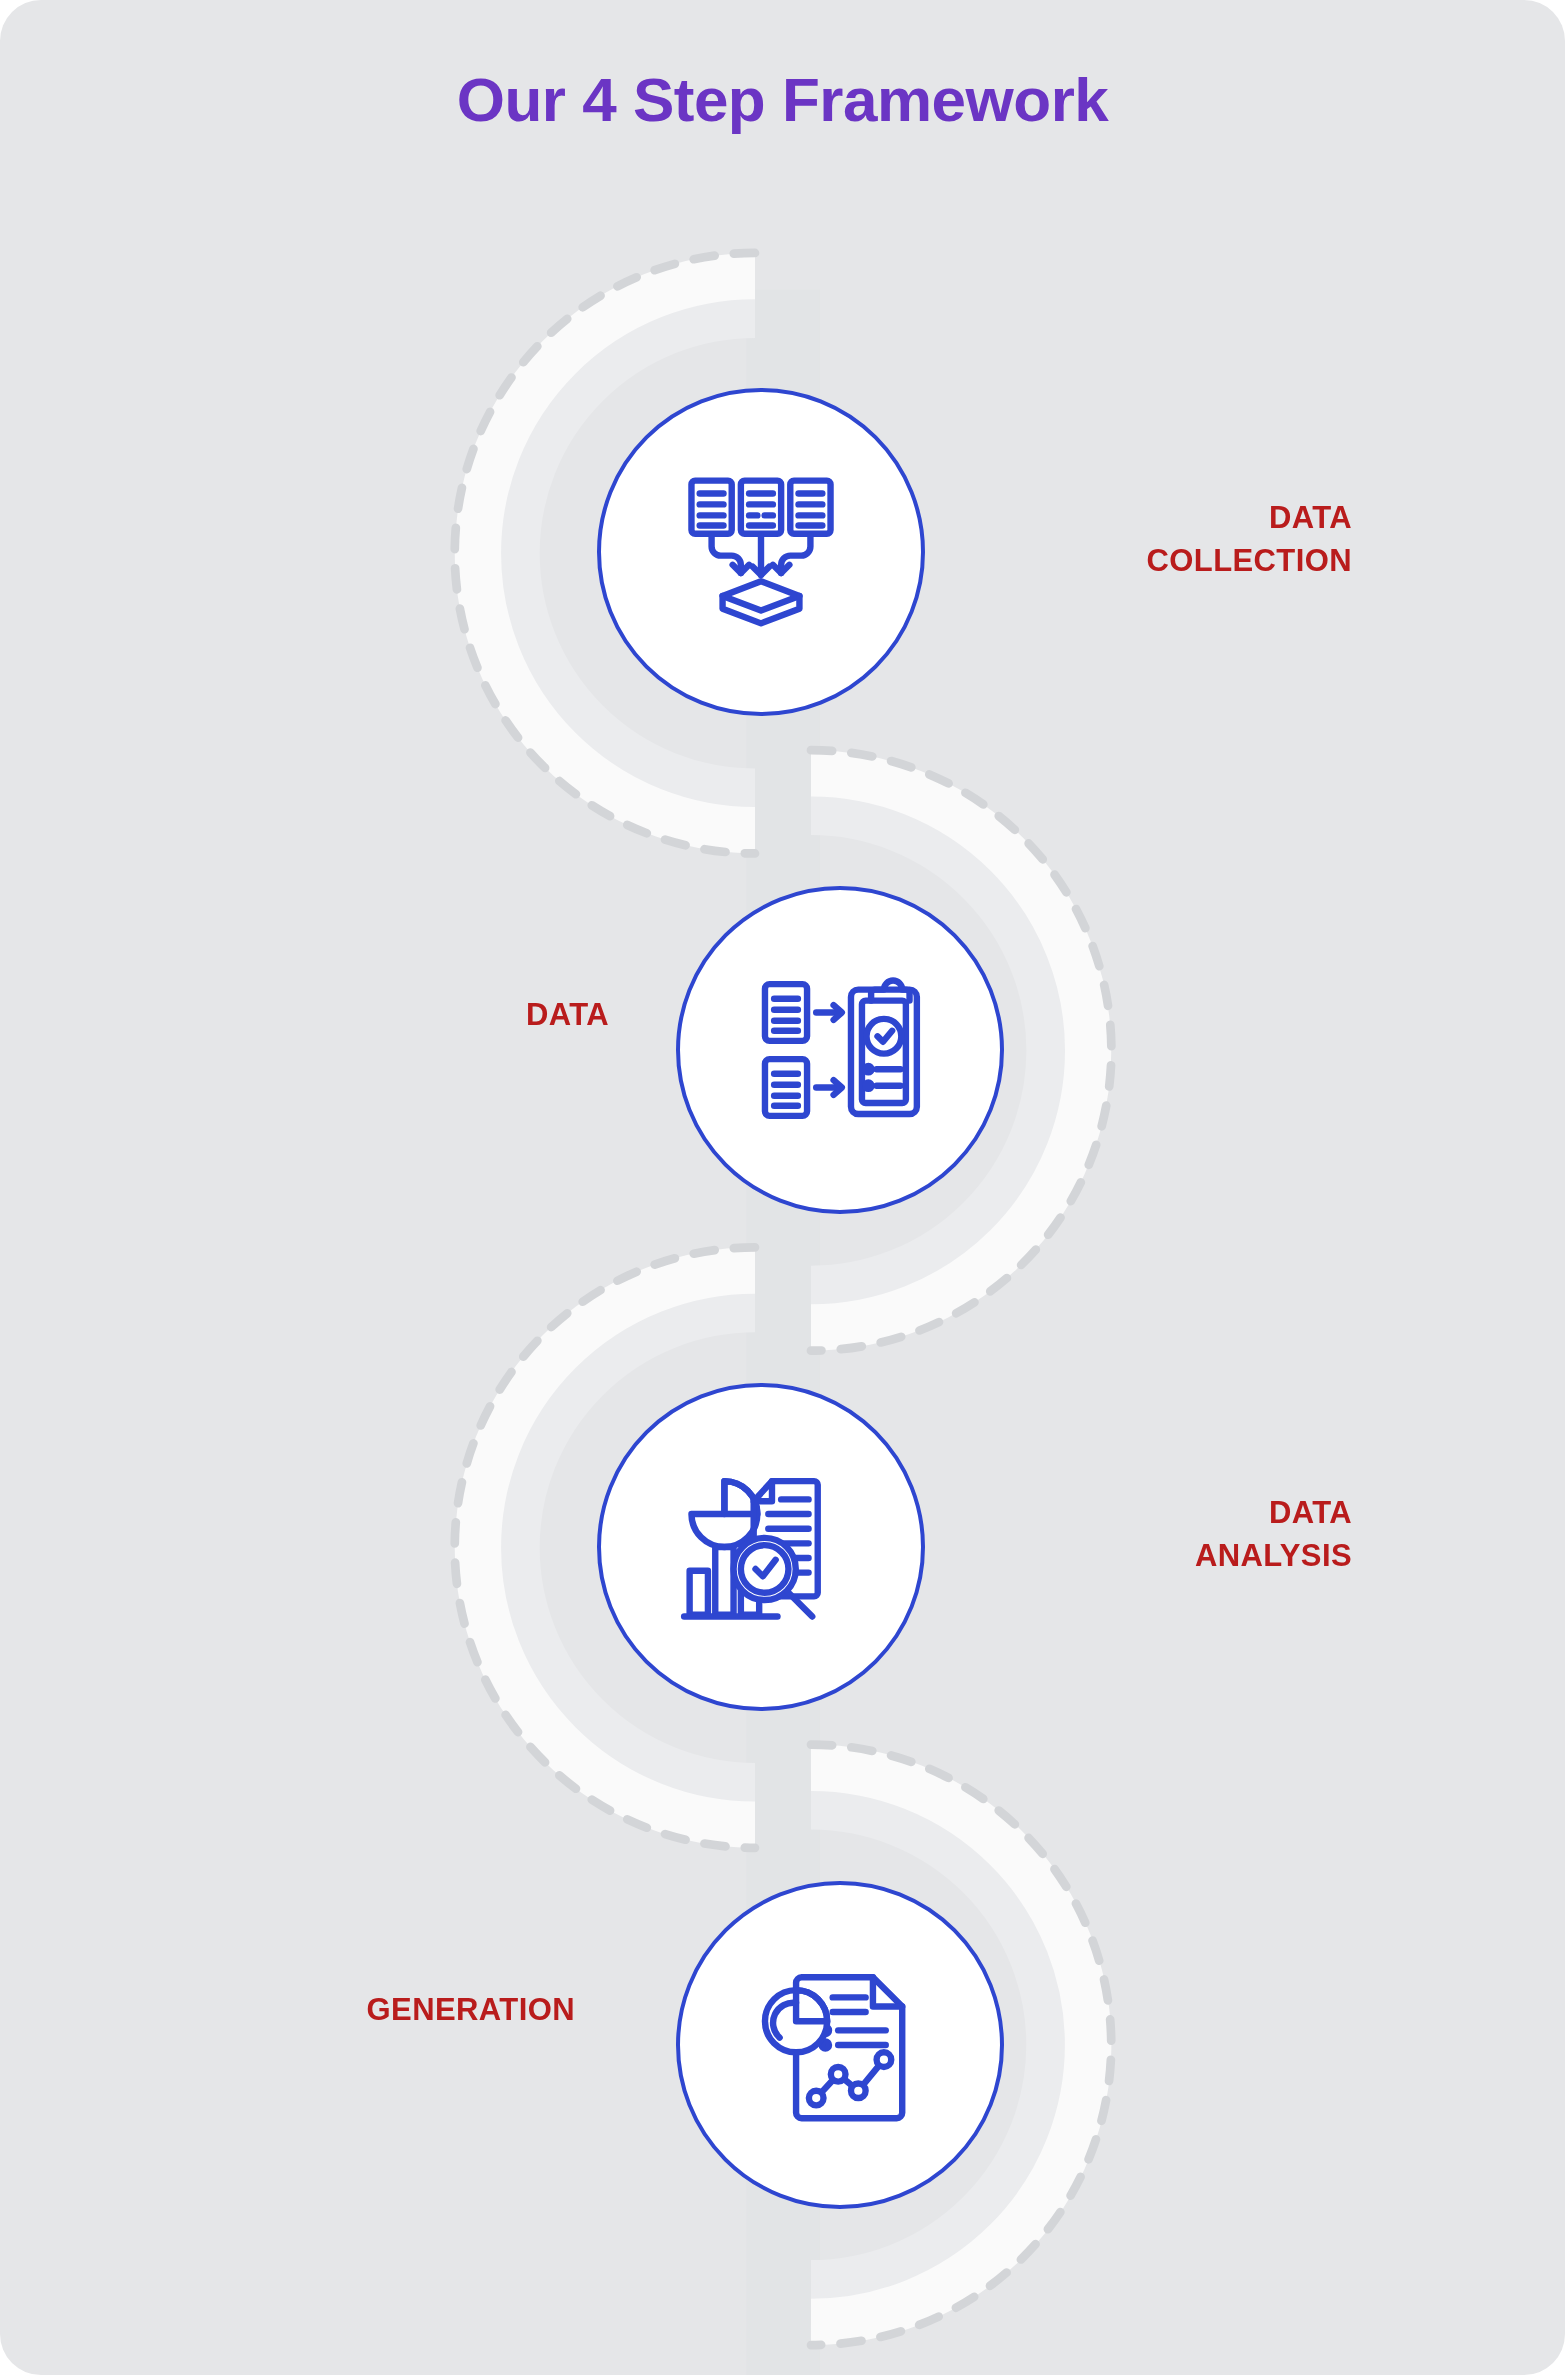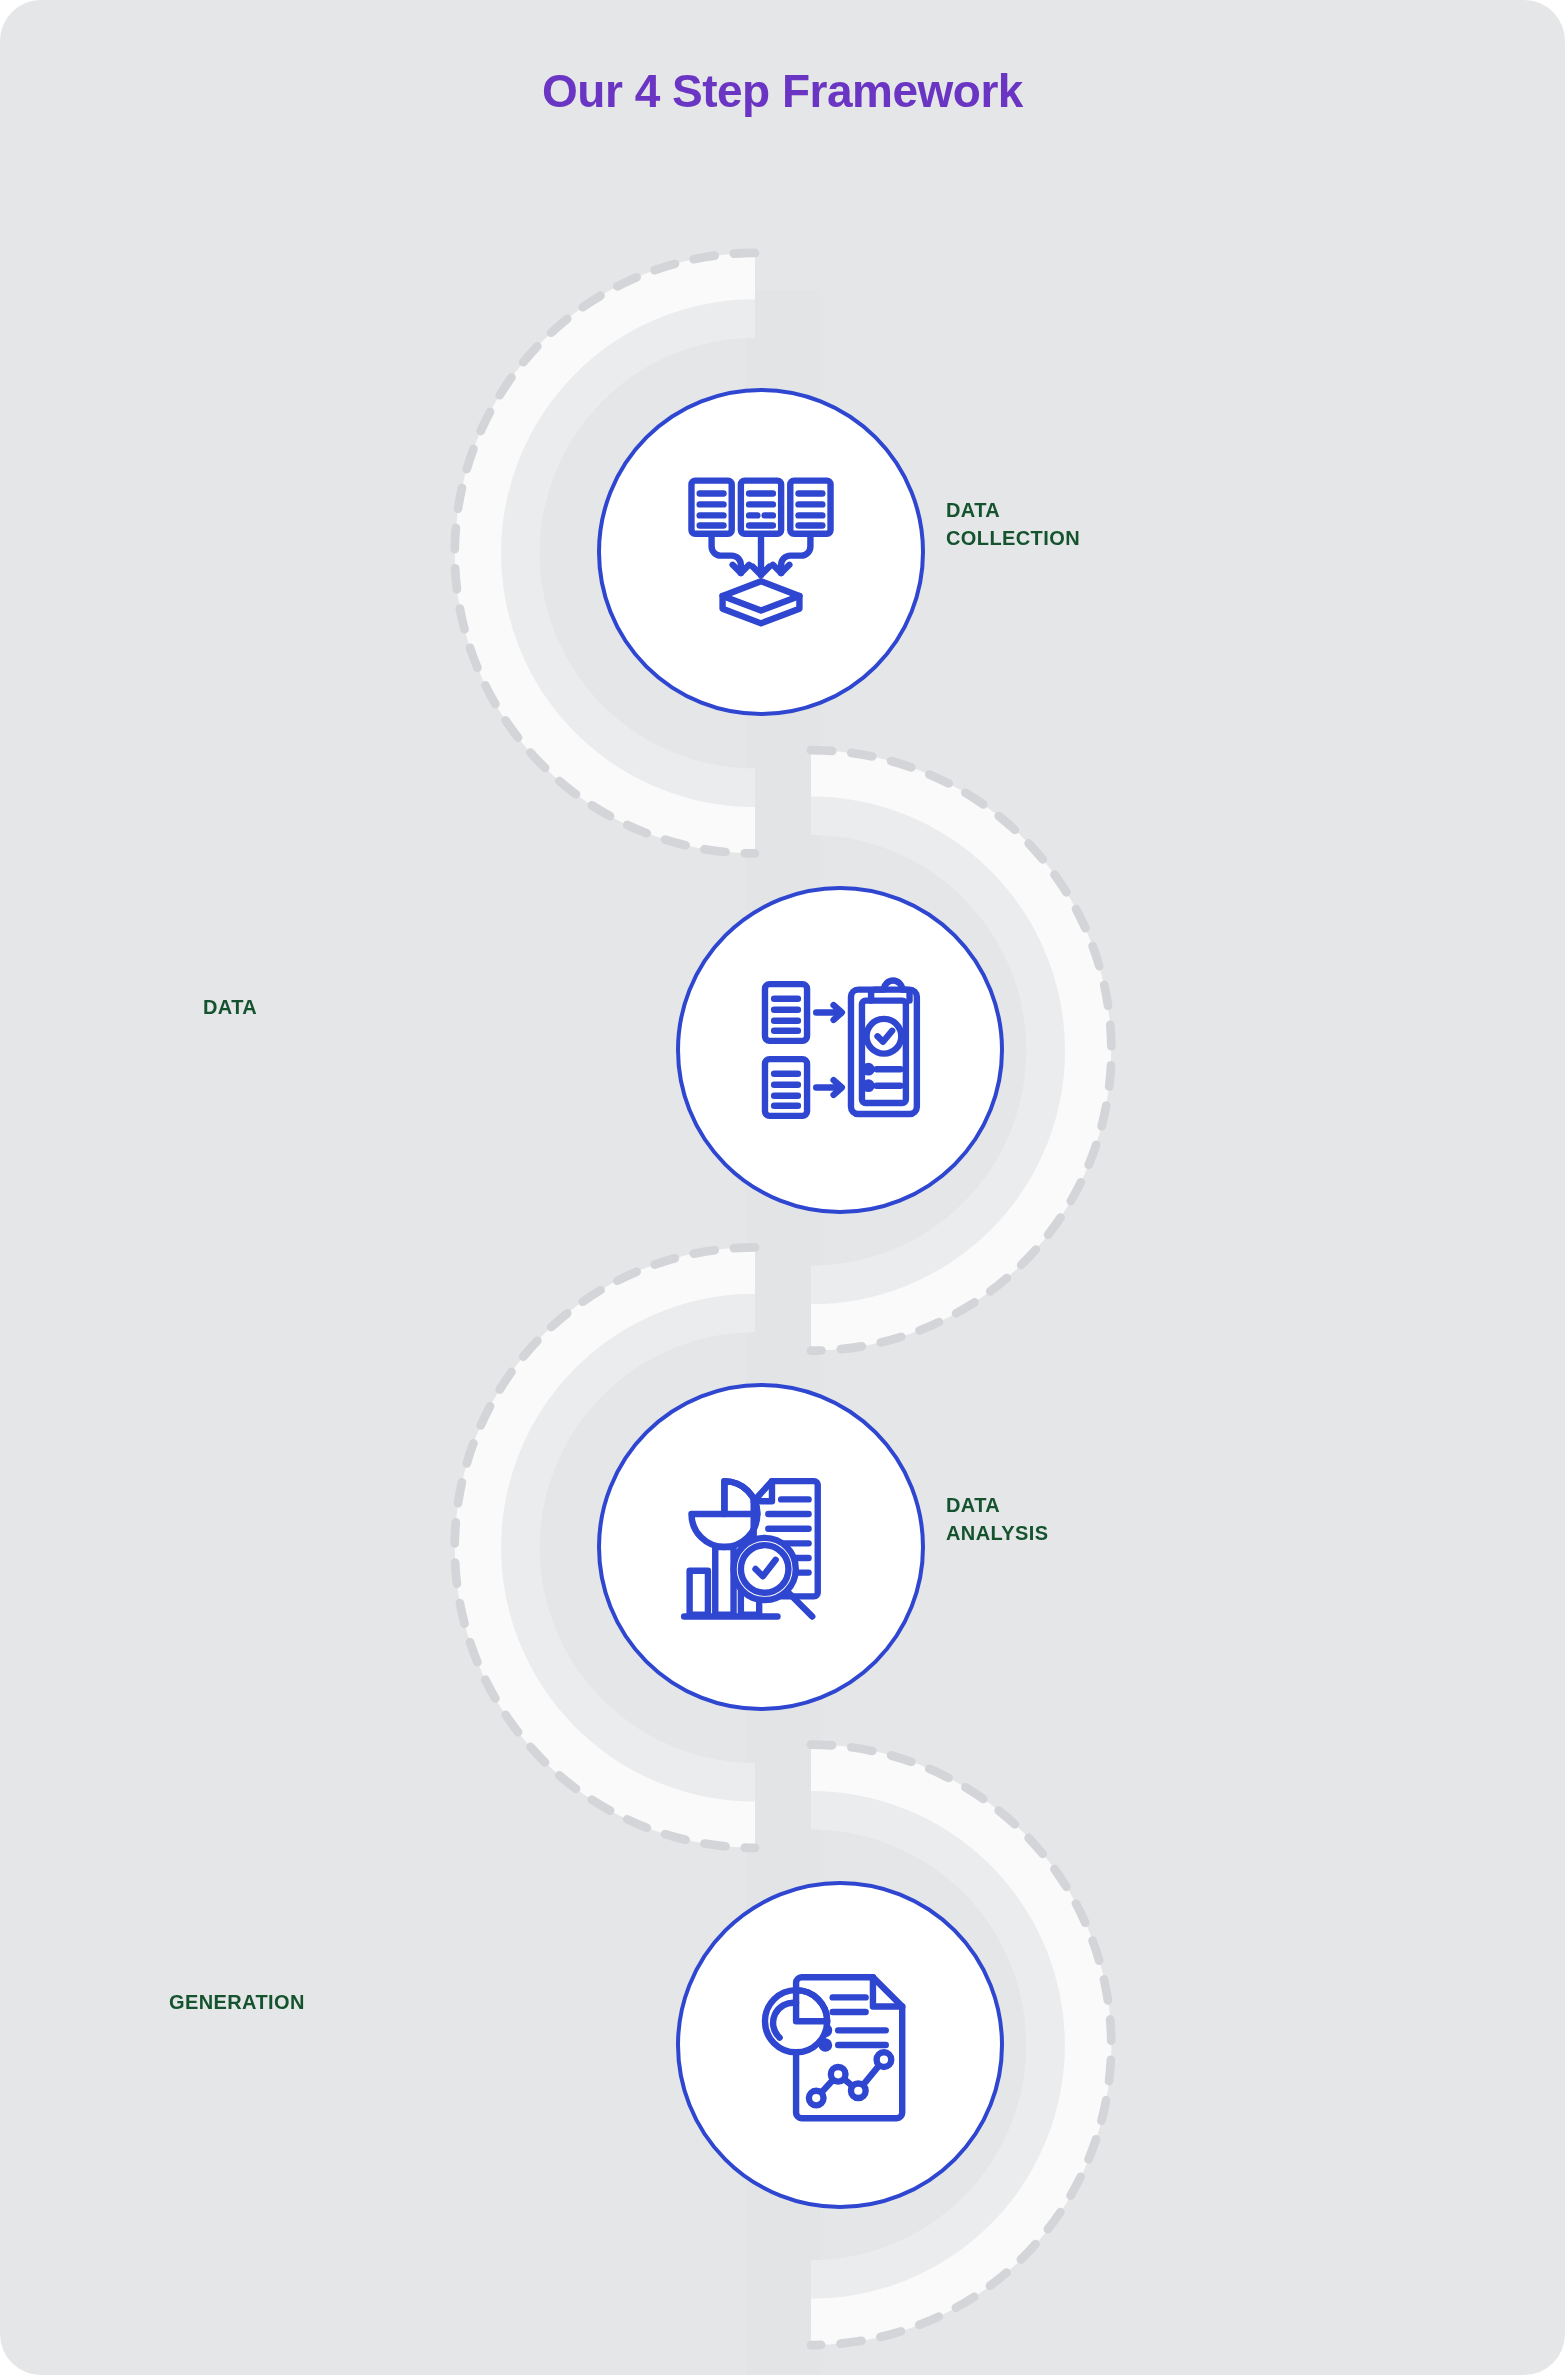--- a/index.html
+++ b/index.html
@@ -25,21 +25,21 @@
     overflow: hidden;
   }
 
   
   #page-title {
     position: absolute;
     left: 0;
     top: 66px;
     width: 1565px;
     text-align: center;
-    font-size: 46px;
+    font-size: 62px;
     font-weight: bold;
     color: #6b35c4;
     letter-spacing: -0.5px;
     line-height: 1.1;
   }
 
   
   #flow-svg {
     position: absolute;
     left: 0;
@@ -70,24 +70,24 @@
     top: 50%;
     transform: translate(-50%, -50%);
     width: 183px;
     height: 183px;
   }
 
   
   .step-label {
     position: absolute;
     width: 406px;
-    text-align: left;
-    font-size: 20px;
+    text-align: right;
+    font-size: 31px;
     font-weight: bold;
-    color: #14532d;
+    color: #b91c1c;
     line-height: 1.38;
     letter-spacing: 0.4px;
   }
   .step-label span { display: block; }
 </style>
 </head>
 <body>
 
 <div id="framework-card">
 

